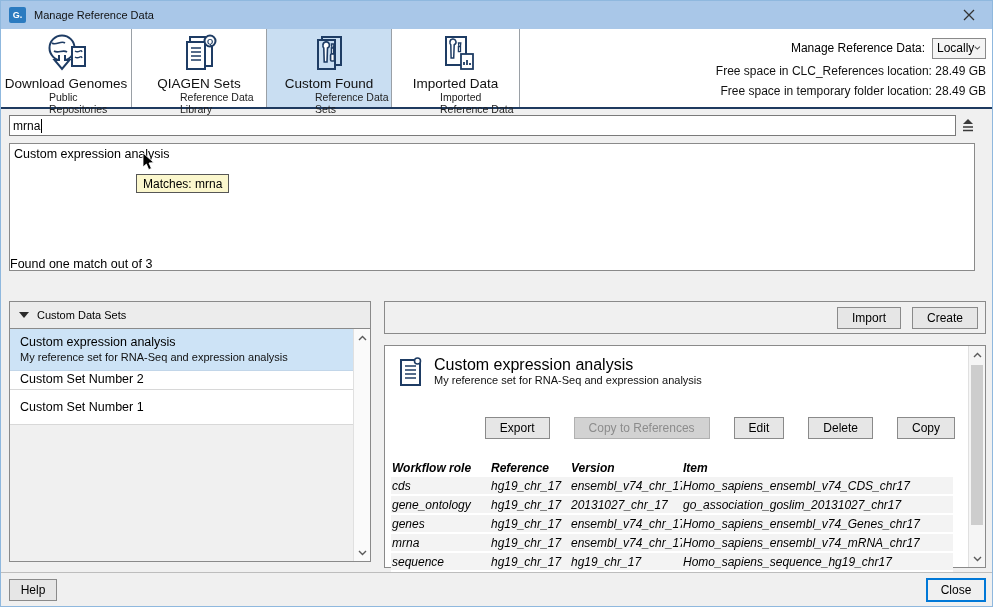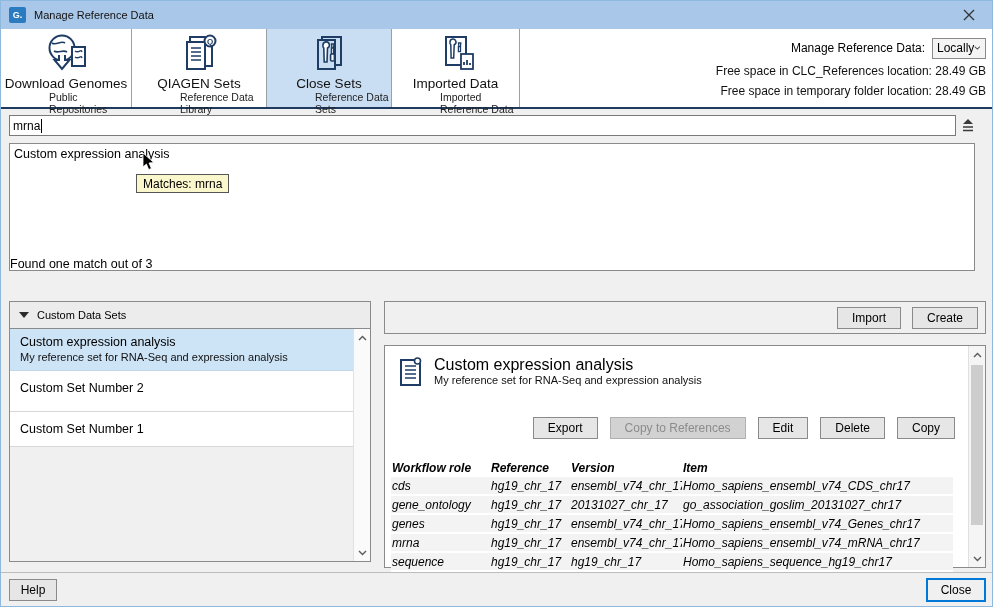--- a/index.html
+++ b/index.html
@@ -108,21 +108,21 @@
   }
   .dt-scroll {
     position:absolute; right:0; top:0; bottom:0; width:17px;
     background:#f5f5f5; border-left:1px solid #e0e0e0;
   }
   .dt-thumb { position:absolute; left:2px; right:2px; top:19px; height:160px; background:#cdcdcd; }
   .dt-head { position:absolute; left:13px; top:10px; display:flex; gap:9px; }
   .dt-title { font-size:16px; line-height:18px; }
   .dt-sub { font-size:11px; line-height:13px; color:#111; }
   .dt-btnrow {
-    position:absolute; right:30px; top:71px; display:flex; gap:12px;
+    position:absolute; right:30px; top:71px; display:flex; gap:24px;
   }
   .dt-table { position:absolute; left:6px; top:112px; width:562px; font-size:12px; }
   .trow { display:grid; grid-template-columns:99px 80px 112px 1fr;font-style:italic; }
   .trow.head { font-weight:bold; height:19px; align-items:center; }
   .trow.body { background:#f3f3f3; border-bottom:2px solid #fff; height:19px; align-items:center; }
   .trow > div { padding-left:1px; white-space:nowrap; overflow:hidden; }
   
   .footer-sep { position:absolute; left:0; top:571px; width:993px; border-top:1px solid #bdbdbd; }
   .helpbtn { position:absolute; left:8px; top:578px; width:48px; }
   .closebtn2 {
@@ -179,21 +179,21 @@
       <div class="tab sel" style="width:125px">
         <div class="ic">
           <svg width="44" height="44" viewBox="0 0 44 44" fill="none" stroke="#1e3c64" stroke-width="2">
             <rect x="15" y="5" width="19" height="28" fill="none"></rect>
             <path d="M11,8 h17 v29 h-17 z" fill="#c9def2"></path>
             <path d="M16,13 a3.2,3.2 0 1 1 4.5,3 L20,30 h-2.8 l-0.4,-14 a3.2,3.2 0 0 1 -0.8,-3 z" fill="#fff" stroke-width="1.6"></path>
             <path d="M24.5,12 l2.5,0 -0.5,4 h-1.5 z M24.4,16 h2.2 v6 h-2.2 z" fill="#fff" stroke-width="1.4"></path>
             <rect x="23.6" y="22" width="3.8" height="7" rx="1" fill="#fff" stroke-width="1.6"></rect>
           </svg>
         </div>
-        <div class="t1">Close Sets</div>
+        <div class="t1">Custom Found</div>
         <div class="t2">Reference Data Sets</div>
       </div>
       <div class="tab" style="width:128px">
         <div class="ic">
           <svg width="44" height="44" viewBox="0 0 44 44" fill="none" stroke="#1e3c64" stroke-width="2">
             <path d="M12,5 h20 v28 h-20 z" fill="#fff"></path>
             <path d="M16,10 a3,3 0 1 1 4.2,2.8 L19.7,26 h-2.6 l-0.3,-13.2 a3,3 0 0 1 -0.8,-2.8 z" fill="#fff" stroke-width="1.5"></path>
             <path d="M24.5,11 h2.3 l-0.4,3.6 h-1.5 z M24.4,14.6 h2.1 v5 h-2.1z" fill="#fff" stroke-width="1.3"></path>
             <rect x="27" y="22" width="12" height="15" fill="#fff" stroke-width="1.8"></rect>
             <path d="M30,33 v-3 M33,33 v-5 M36,33 v-2" stroke-width="1.8"></path>
@@ -243,21 +243,21 @@
   <div class="leftpanel">
     <div class="lp-header">
       <span class="tri-down"></span>
       <span>Custom Data Sets</span>
     </div>
     <div class="lp-items">
       <div class="lp-item sel">
         <div class="a">Custom expression analysis</div>
         <div class="b">My reference set for RNA-Seq and expression analysis</div>
       </div>
-      <div class="lp-item" style="height:41px; padding-top:9px;">
+      <div class="lp-item" style="height:19px; padding-top:0;">
         <div class="a">Custom Set Number 2</div>
       </div>
       <div class="lp-item" style="height:35px; padding-top:9px;">
         <div class="a">Custom Set Number 1</div>
       </div>
     </div>
     <div class="lp-scroll">
       <div class="sc-arrow" style="top:0">
         <svg width="9" height="6" viewBox="0 0 9 6">
             <path d="M1,5 L4.5,1.5 L8,5" stroke="#5a5a5a" stroke-width="1.4" fill="none"></path>

